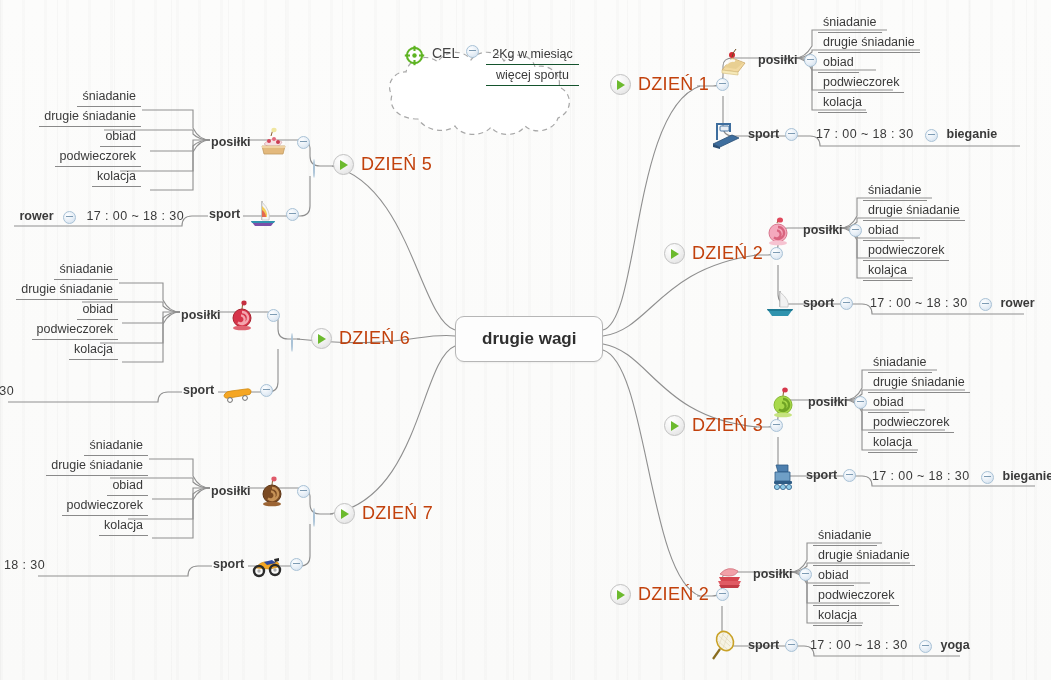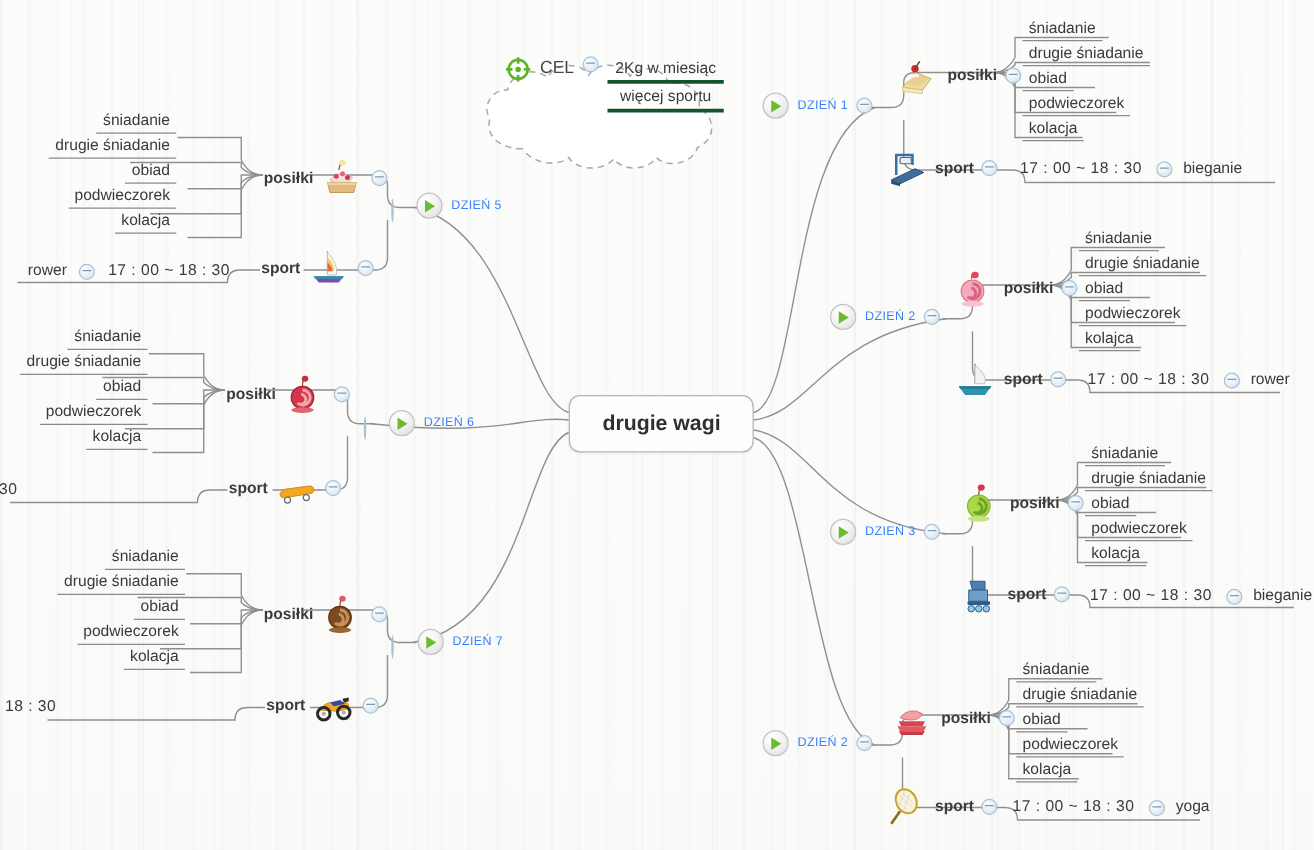--- a/index.html
+++ b/index.html
@@ -57,28 +57,28 @@
     position:absolute;inset:0;
     display:flex;align-items:flex-start;
     padding-left:22px;
     gap:7px;
   }
   .cel-label{font-size:14px;color:#444;}
   .goal-lines{display:flex;flex-direction:column;gap:1px;}
   .goal-lines .gl{
     font-size:12.5px;color:#3a3a3a;
     padding:2px 6px 3px 6px;
-    border-bottom:3px solid #14532d;
+    border-bottom:1px solid #14532d;
     text-align:center;
   }
 
   
   .day{
     display:flex;align-items:center;gap:7px;
-    font-size:10px;color:#3b82f6;justify-content:flex-end;
+    font-size:18px;color:#c2410c;justify-content:flex-end;
   }
   .day .daytext{letter-spacing:.3px;}
 
   
   .branch{
     display:flex;align-items:center;gap:6px;
     font-size:12.5px;color:#3b3b3b;font-weight:bold;
   }
   .branch.rtl{flex-direction:row-reverse;}
 
@@ -91,21 +91,21 @@
   .leaf.r{text-align:left;}
   .leaf.l{text-align:right;}
 
   
   .chain{display:flex;align-items:center;gap:7px;font-size:12.5px;color:#3a3a3a;}
   .chain.rtl{flex-direction:row-reverse;}
   .timeval{
     padding:1px 4px 3px 4px;
     letter-spacing:.4px;
   }
-  .actval{padding:1px 2px 3px 2px;}
+  .actval{padding:1px 2px 3px 2px;font-weight:bold;}
 
   
   .toggle{
     width:11px;height:11px;border-radius:50%;
     background:radial-gradient(circle at 35% 30%,#fdfeff 0%,#e6eef6 55%,#ccdceb 100%);
     border:1px solid #a9c2d6;
     position:relative;flex:0 0 auto;
     cursor:pointer;
   }
   .toggle::after{

